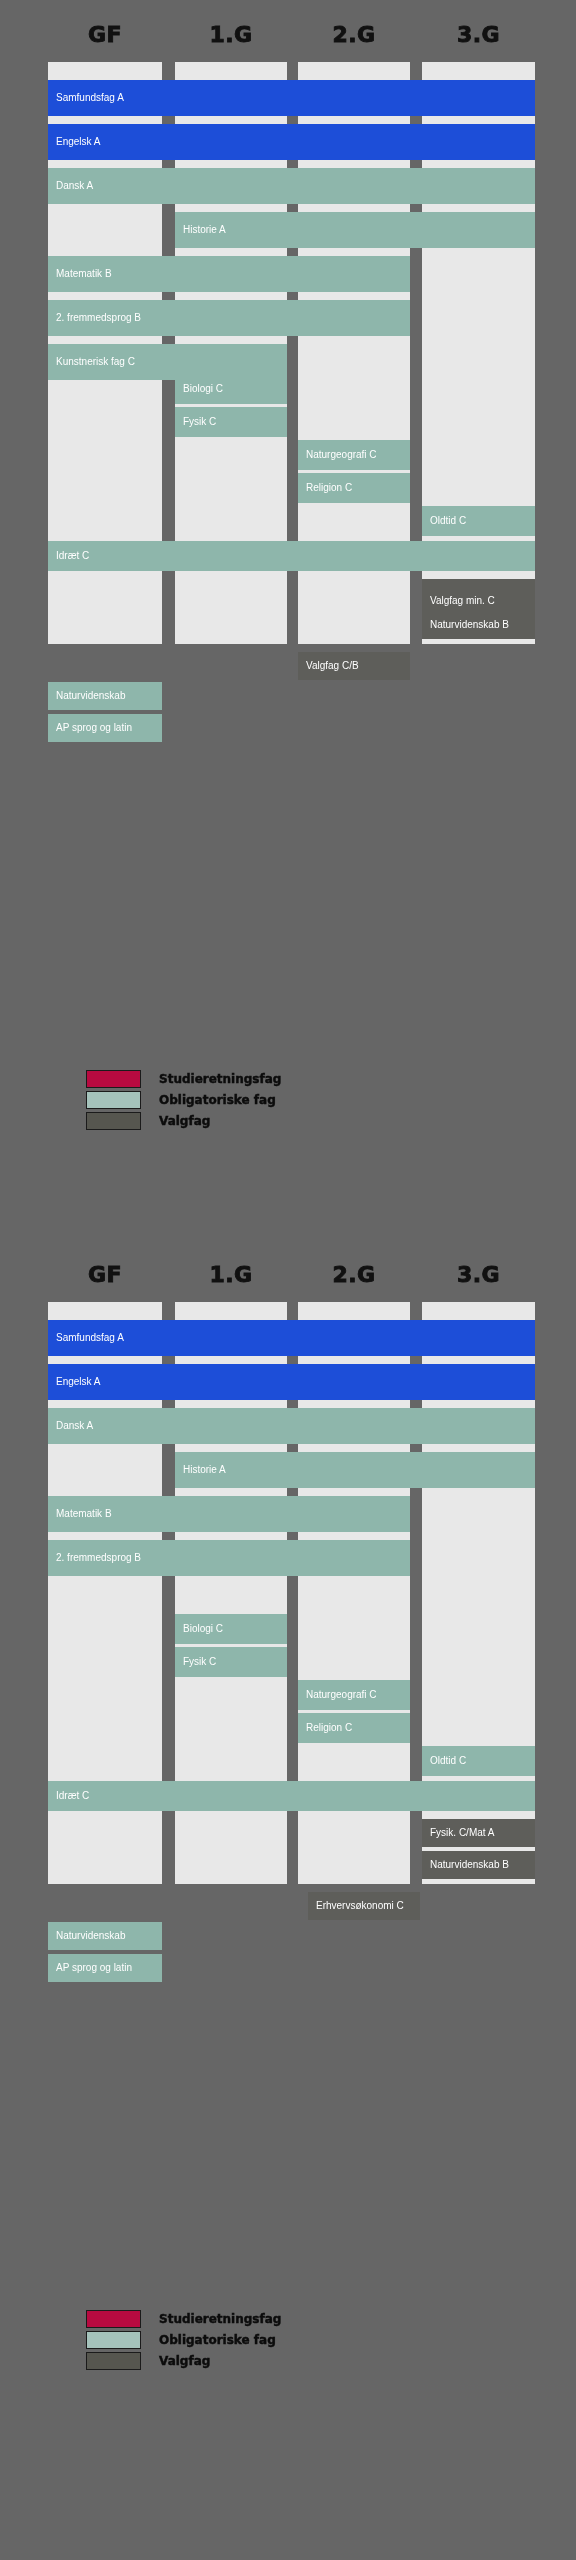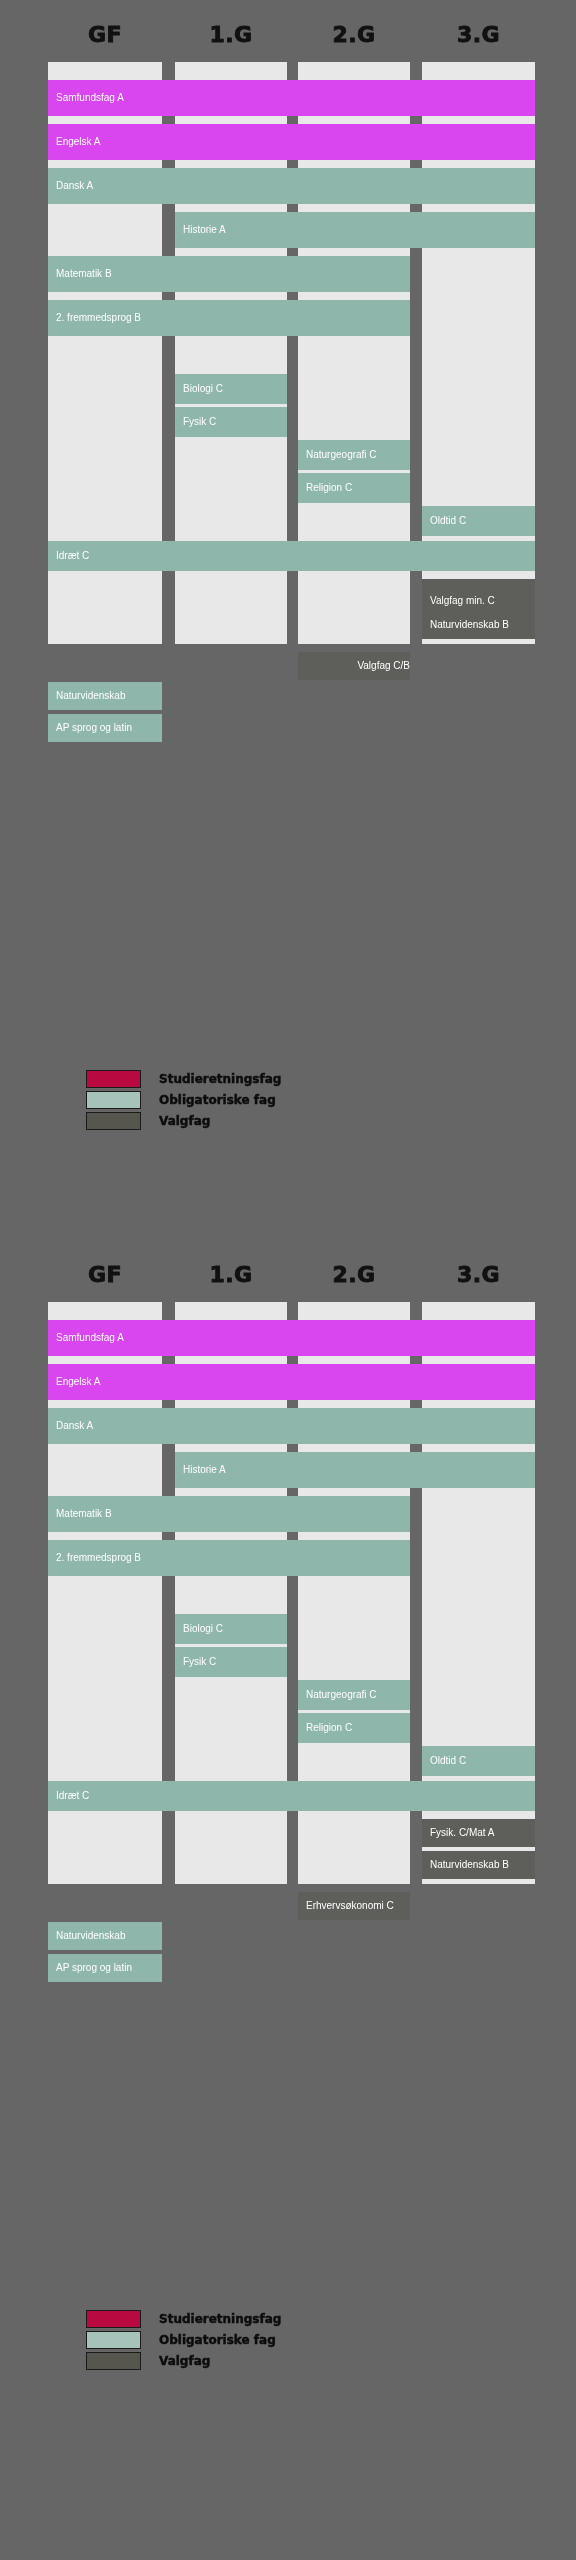--- a/index.html
+++ b/index.html
@@ -54,21 +54,21 @@
     display: flex;
     align-items: center;
     box-sizing: border-box;
     padding-left: 8px;
     color: #ffffff;
     font-size: 10px;
     line-height: 1.05;
     white-space: nowrap;
     overflow: hidden;
   }
-  .bar.sr   { background: #d946ef; }
+  .bar.sr   { background: #1d4ed8; }
   .bar.ob   { background: #8eb6ab; }
   .bar.vf   { background: #5e5e5a; }
 
   
   .legend {
     position: absolute;
     left: 4px;
     width: 556px;
     margin-left: 34px;
   }
@@ -125,20 +125,23 @@
         </div>
         <div class="bar ob" style="left: 175px; top: 150px; width: 360px; height: 36px;">
           <span>Historie A</span>
         </div>
         <div class="bar ob" style="left: 48px; top: 194px; width: 362px; height: 36px;">
           <span>Matematik B</span>
         </div>
         <div class="bar ob" style="left: 48px; top: 238px; width: 362px; height: 36px;">
           <span>2. fremmedsprog B</span>
         </div>
+        <div class="bar ob" style="left: 48px; top: 282px; width: 239px; height: 36px;">
+          <span>Kunstnerisk fag C</span>
+        </div>
         <div class="bar ob" style="left: 175px; top: 312px; width: 112px; height: 30px;">
           <span>Biologi C</span>
         </div>
         <div class="bar ob" style="left: 175px; top: 345px; width: 112px; height: 30px;">
           <span>Fysik C</span>
         </div>
         <div class="bar ob" style="left: 298px; top: 378px; width: 112px; height: 30px;">
           <span>Naturgeografi C</span>
         </div>
         <div class="bar ob" style="left: 298px; top: 411px; width: 112px; height: 30px;">
@@ -149,21 +152,21 @@
         </div>
         <div class="bar ob" style="left: 48px; top: 479px; width: 487px; height: 30px;">
           <span>Idræt C</span>
         </div>
         <div class="bar vf" style="left: 422px; top: 517px; width: 113px; height: 44px;">
           <span>Valgfag  min. C</span>
         </div>
         <div class="bar vf" style="left: 422px; top: 549px; width: 113px; height: 28px;">
           <span>Naturvidenskab B</span>
         </div>
-        <div class="bar vf" style="left: 298px; top: 590px; width: 112px; height: 28px; justify-content: flex-end;">
+        <div class="bar vf" style="left: 298px; top: 590px; width: 112px; height: 28px;">
           <span>Valgfag C/B</span>
         </div>
         <div class="bar ob" style="left: 48px; top: 620px; width: 114px; height: 28px;">
           <span>Naturvidenskab</span>
         </div>
         <div class="bar ob" style="left: 48px; top: 652px; width: 114px; height: 28px;">
           <span>AP sprog og latin</span>
         </div>
       </div>
       <div class="legend" style="top: 1048px; height: 100px;">
@@ -228,21 +231,21 @@
         </div>
         <div class="bar ob" style="left: 48px; top: 479px; width: 487px; height: 30px;">
           <span>Idræt C</span>
         </div>
         <div class="bar vf" style="left: 422px; top: 517px; width: 113px; height: 28px;">
           <span>Fysik. C/Mat A</span>
         </div>
         <div class="bar vf" style="left: 422px; top: 549px; width: 113px; height: 28px;">
           <span>Naturvidenskab B</span>
         </div>
-        <div class="bar vf" style="left: 298px; top: 590px; width: 112px; height: 28px;">
+        <div class="bar vf" style="left: 308px; top: 590px; width: 112px; height: 28px;">
           <span>Erhvervsøkonomi C</span>
         </div>
         <div class="bar ob" style="left: 48px; top: 620px; width: 114px; height: 28px;">
           <span>Naturvidenskab</span>
         </div>
         <div class="bar ob" style="left: 48px; top: 652px; width: 114px; height: 28px;">
           <span>AP sprog og latin</span>
         </div>
       </div>
       <div class="legend" style="top: 1048px; height: 100px;">

